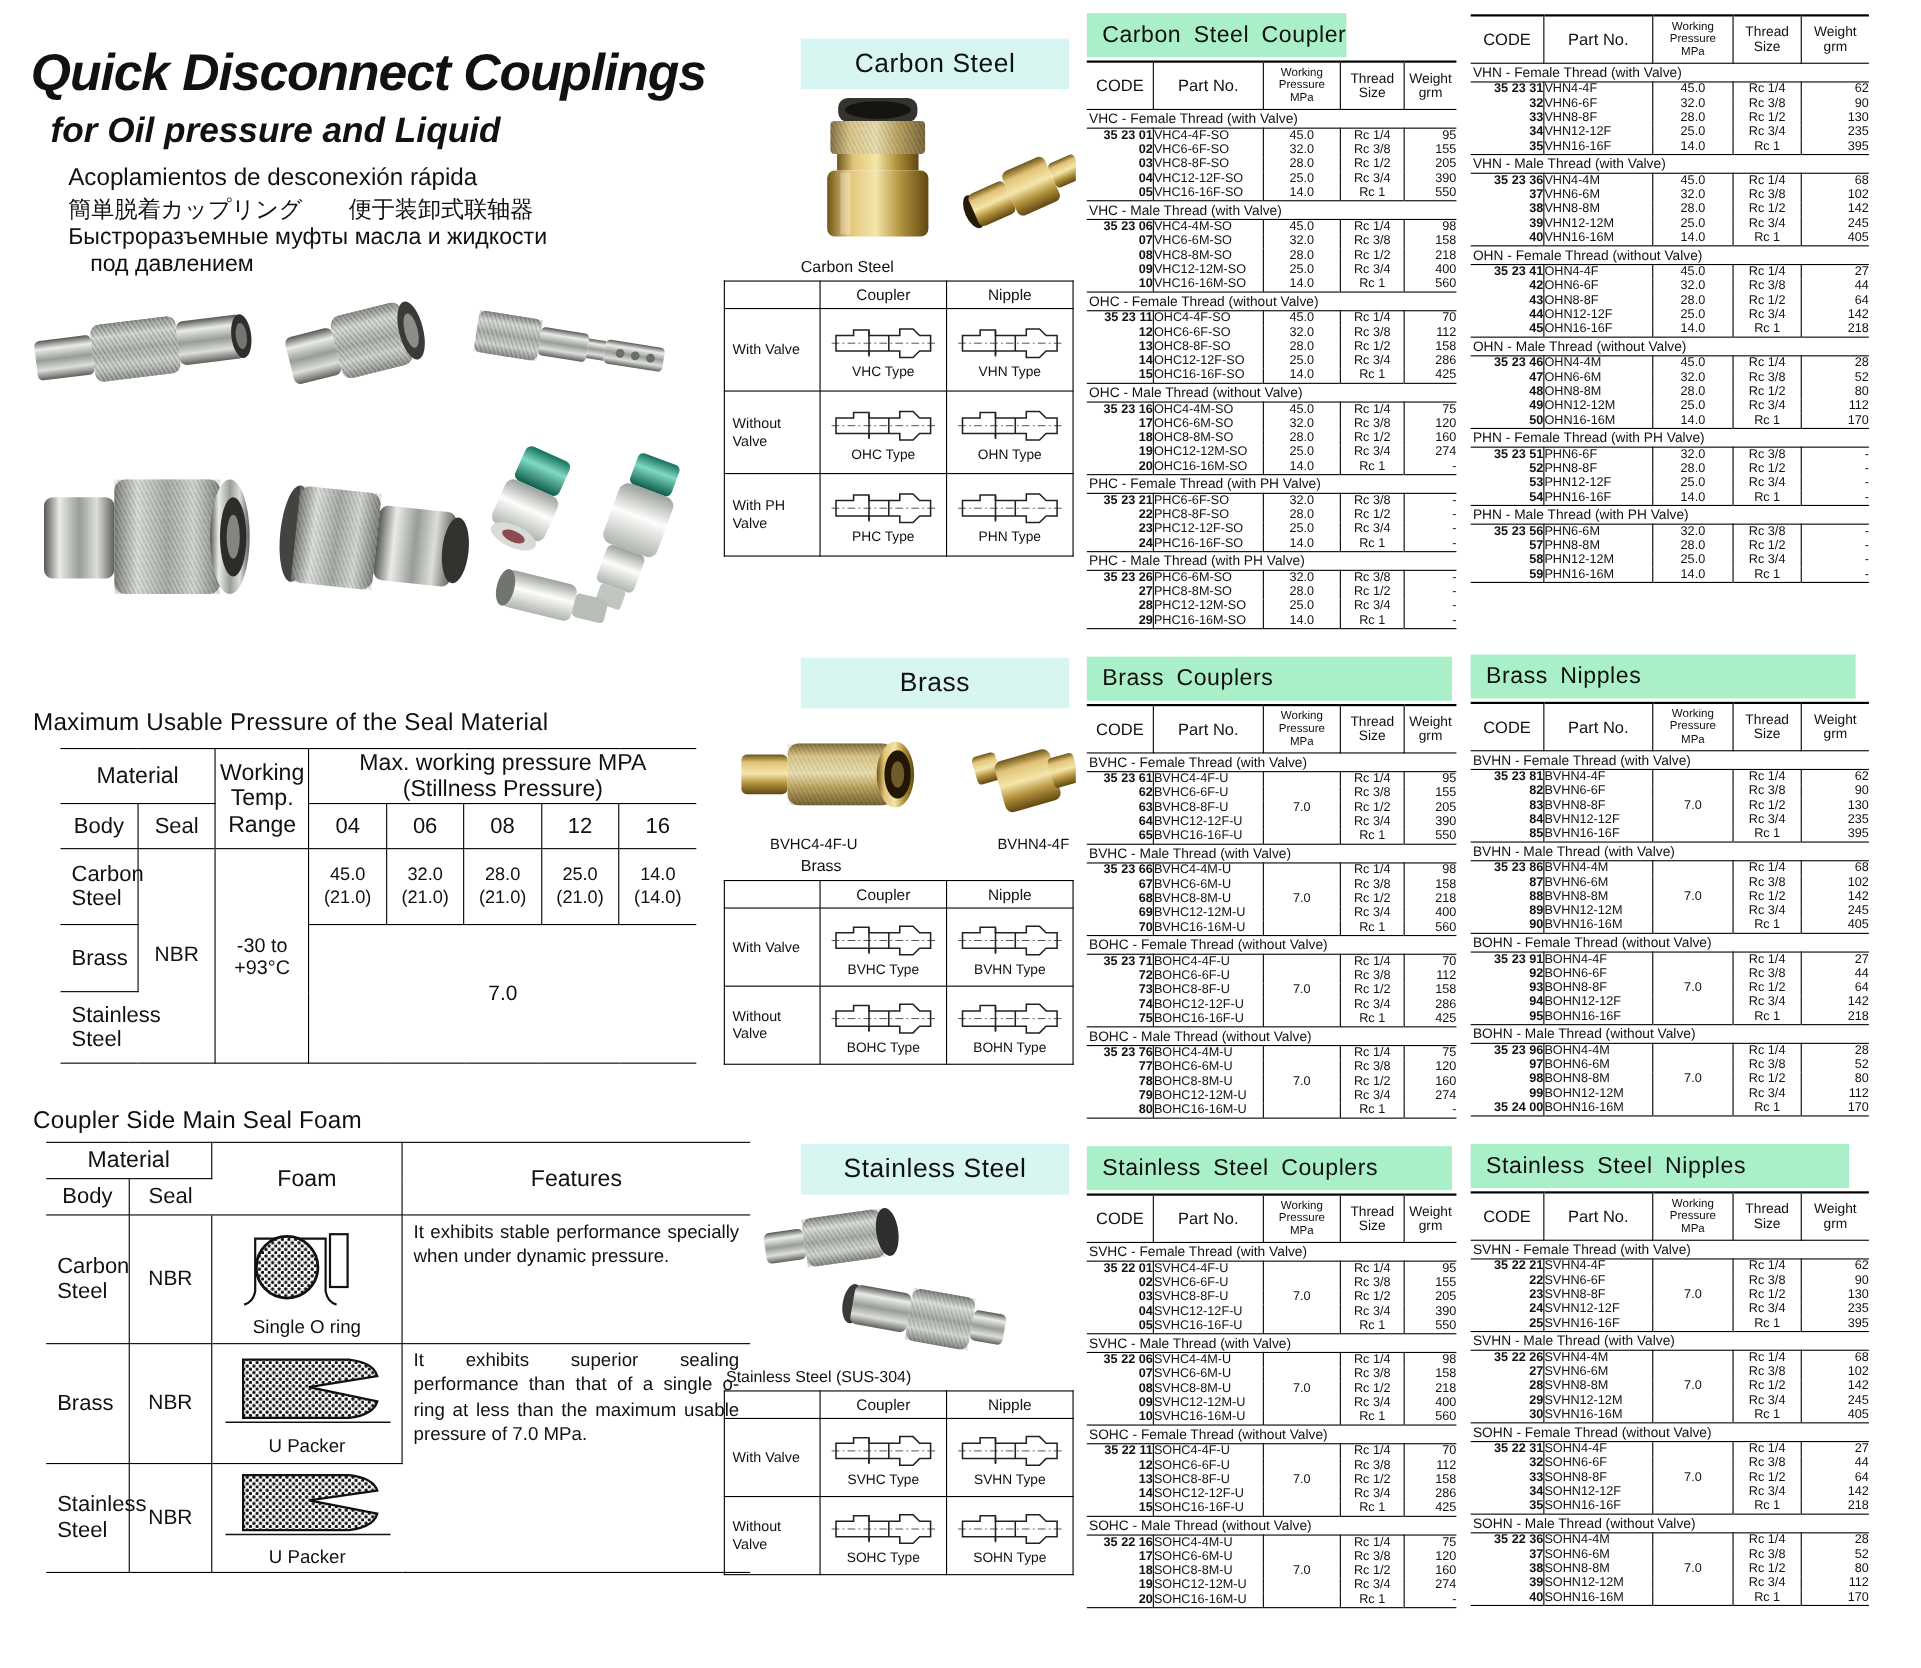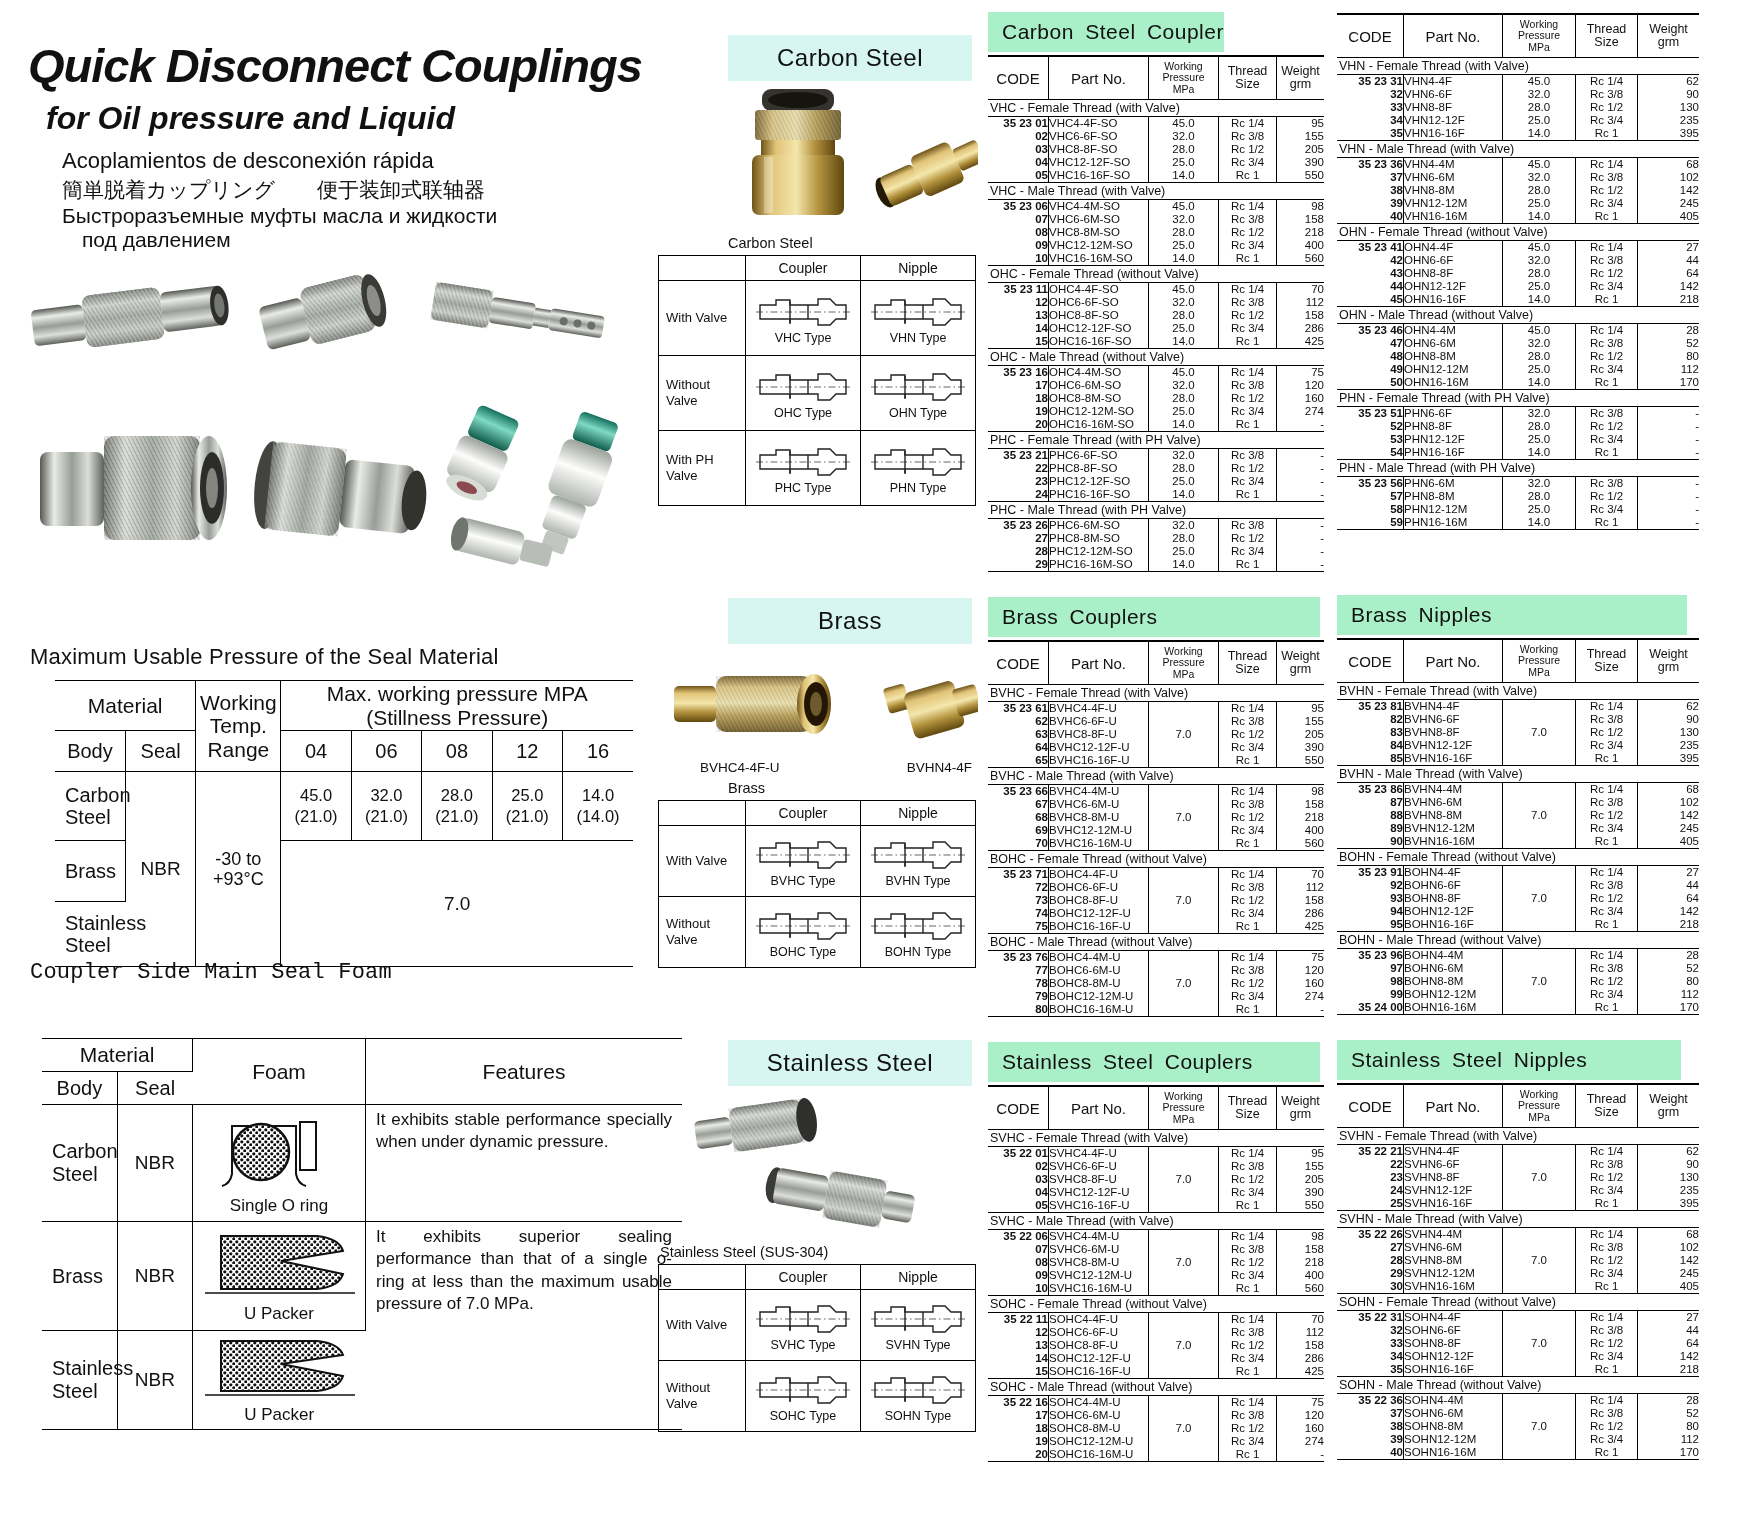--- a/index.html
+++ b/index.html
@@ -10,21 +10,21 @@
   .subtitle{position:absolute;left:46px;top:100px;font-size:32px;font-weight:700;font-style:italic;white-space:nowrap;}
   .sub{position:absolute;left:62px;font-size:22px;white-space:nowrap;}
   .sub-es{top:148px;}
   .sub-cjk{top:176px;font-size:21px;}
   .sub-ru{top:204px;font-size:21px;}
   .sub-ru2{top:228px;font-size:21px;margin-left:20px;}
   .collage{position:absolute;left:24px;top:246px;}
   
   .h-left{position:absolute;left:30px;font-size:22px;letter-spacing:.2px;white-space:nowrap;}
   .h-seal{top:644px;}
-  .h-foam{top:960px;font-family:Liberation Mono, monospace;}
+  .h-foam{top:1005px;}
   
   .tbl{position:absolute;border-collapse:collapse;table-layout:fixed;}
   .tbl td{border:1.5px solid #000;border-left:none;border-right:1.5px solid #000;vertical-align:middle;}
   .tbl tr td:last-child{border-right:none;}
   .tbl-pressure{left:55px;top:680px;width:578px;}
   .tbl-pressure td{font-size:19px;}
   .tbl-pressure .hc{text-align:center;}
   .tbl-pressure .pre{white-space:pre-line;line-height:1.12;}
   .tbl-pressure .r1 td{height:46px;font-size:21px;}
   .tbl-pressure .r2 td{height:38px;font-size:20px;}

